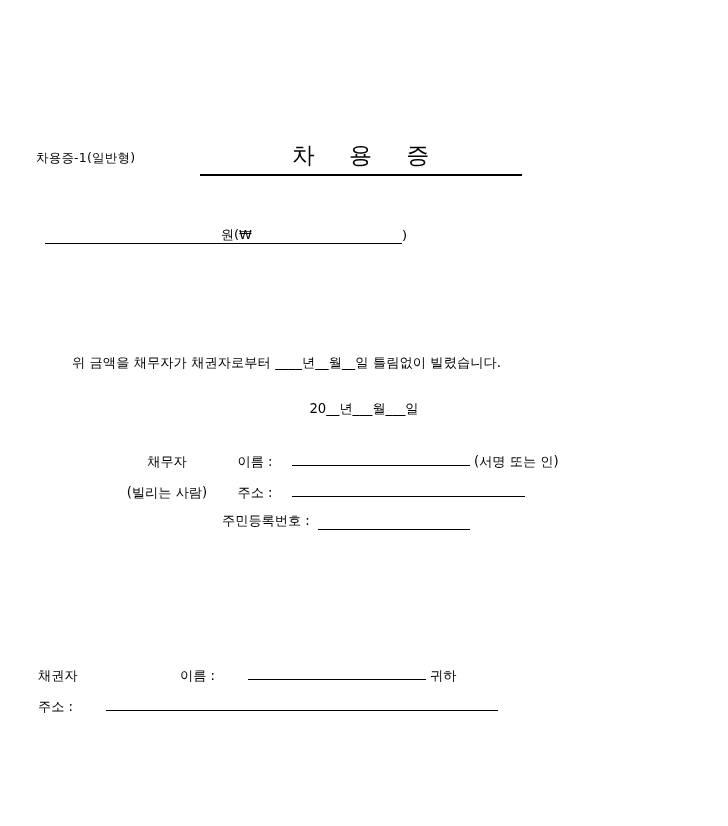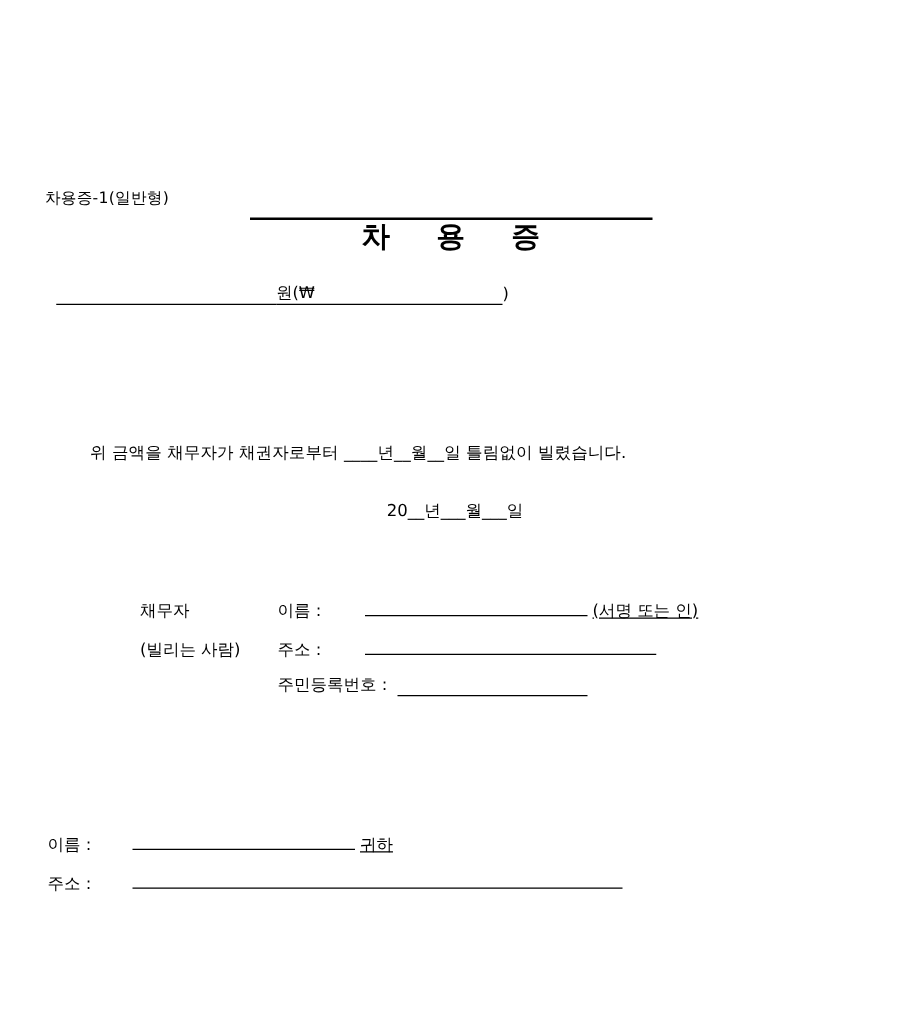--- a/index.html
+++ b/index.html
@@ -38,26 +38,25 @@
   
   .title-wrap {
     position: absolute;
     left: 200px;
     top: 140px;
     width: 322px;
     text-align: center;
   }
   .title-text {
     font-size: 23px;
-    font-weight: 700;
+    font-weight: 400;
     letter-spacing: 1px;
     line-height: 30px;
     white-space: pre;
     display: block;
-    margin-top: 35px;
   }
   .title-rule {
     position: absolute;
     left: 200px;
     top: 174px;
     width: 322px;
     height: 0;
     border-top: 2px solid #000;
   }
 
@@ -119,21 +118,21 @@
     top: 400px;
     width: 728px;
     text-align: center;
     font-size: 13.2px;
     white-space: pre;
   }
 
   
   .party-block { position: absolute; font-size: 13.2px; }
 
-  .party-debtor { left: 112px; top: 477px; }
+  .party-debtor { left: 112px; top: 450px; text-align: center; }
   .party-creditor { left: 38px; top: 664px; }
 
   .party-row {
     display: flex;
     align-items: baseline;
     height: 31px;
     white-space: nowrap;
   }
   .party-name-col {
     display: inline-block;
@@ -158,21 +157,21 @@
     vertical-align: bottom;
     margin: 0 4px;
   }
   .rule-name-debtor { width: 178px; }
   .rule-addr-debtor { width: 233px; }
   .rule-id-debtor   { width: 152px; }
   .rule-tel-debtor  { width: 130px; }
   .rule-name-cred   { width: 178px; }
   .rule-addr-cred   { width: 392px; }
 
-  .suffix { white-space: nowrap; text-decoration: underline; }
+  .suffix { white-space: nowrap; }
 
   .indent-row {
     display: flex;
     align-items: baseline;
     height: 31px;
     white-space: nowrap;
   }
   .party-debtor .indent-spacer { display: inline-block; width: 110px; }
   .indent-inner { display: inline-block; white-space: nowrap; }
 </style>
@@ -220,20 +219,21 @@
         <span class="rule rule-id-debtor"></span>
       </span>
     </div>
 
 
   </div>
 
   <div class="party-block party-creditor">
 
     <div class="party-row">
+      <span class="party-name-col">채권자</span>
       <span class="field-label field-label-name">이름 :</span>
       <span class="rule rule-name-cred"></span>
       <span class="suffix">귀하</span>
     </div>
 
     <div class="party-row">
       <span class="field-label field-label-addr">주소 :</span>
       <span class="rule rule-addr-cred"></span>
     </div>
 

